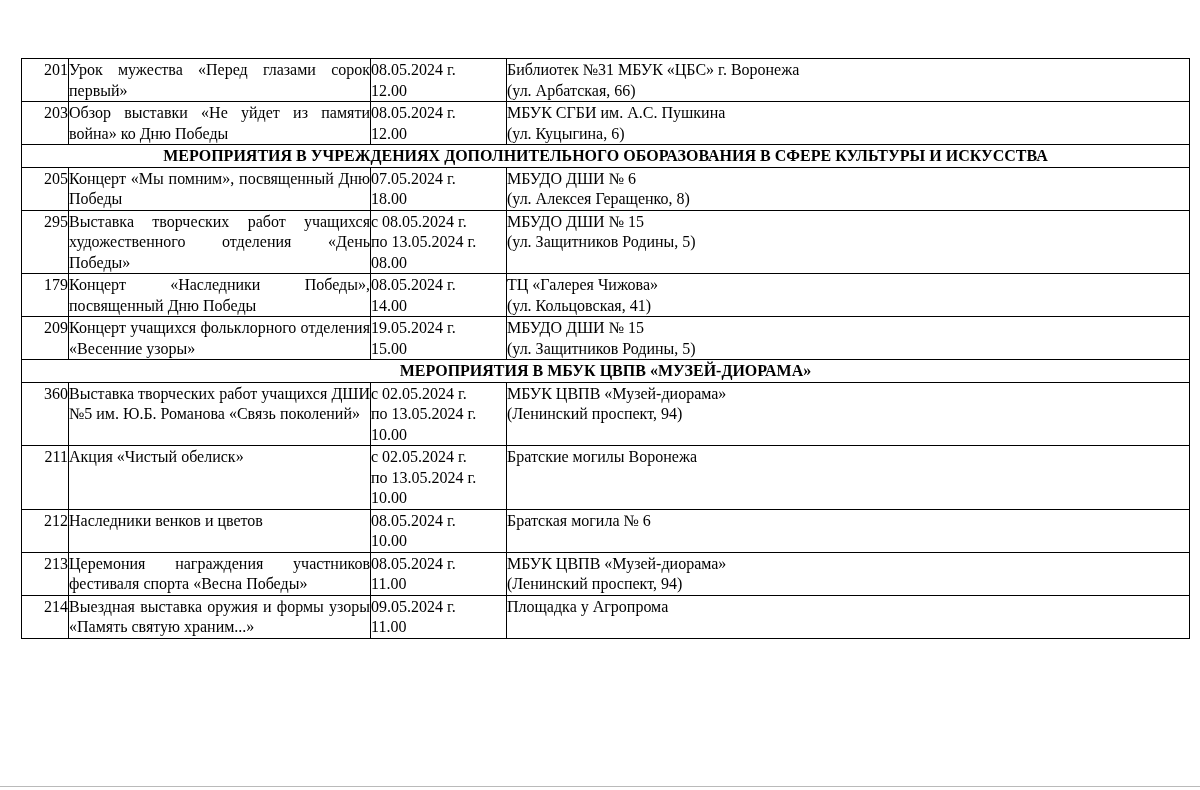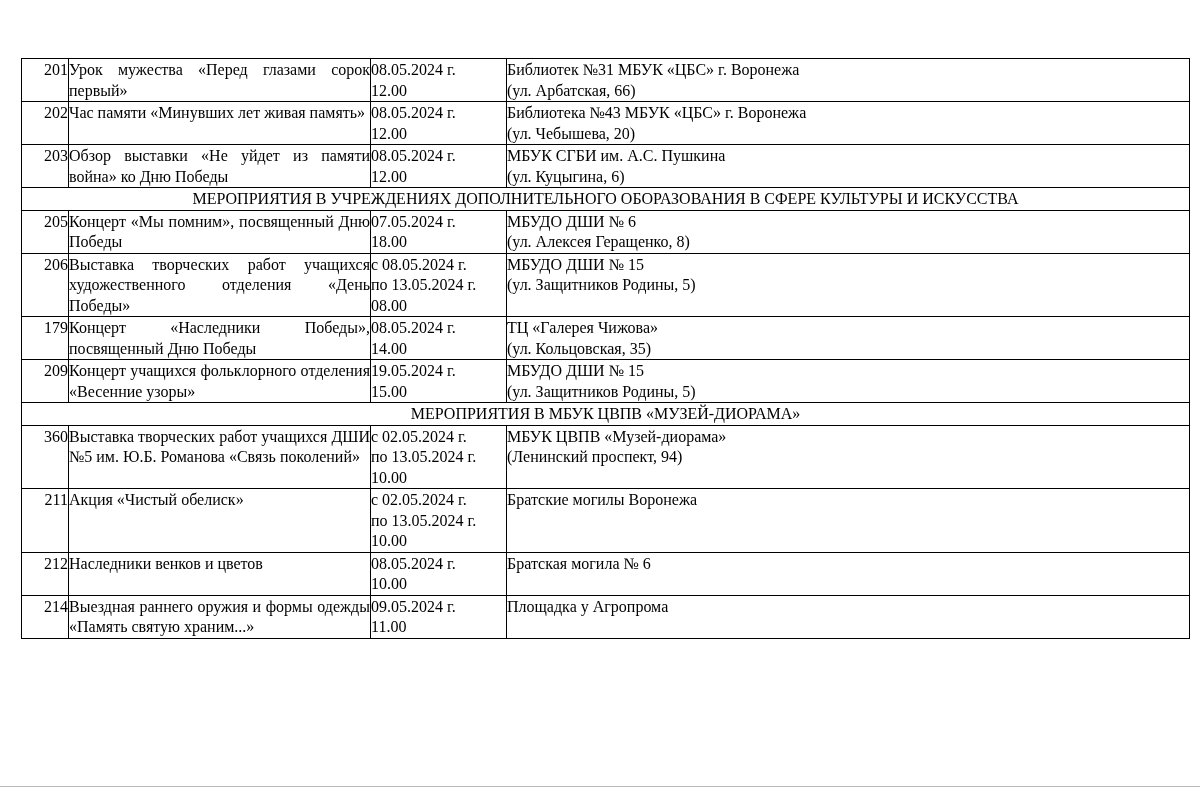--- a/index.html
+++ b/index.html
@@ -42,21 +42,21 @@
   td.event {
     text-align: justify;
     padding-left: 8px;
     padding-right: 5px;
   }
   td.date, td.loc {
     text-align: left;
     white-space: pre-line;
   }
   tr.section td {
-    font-weight: normal;
+    font-weight: bold;
     text-align: center;
     white-space: nowrap;
   }
   .page-edge-line {
     position: absolute;
     left: 0;
     top: 786px;
     width: 1200px;
     height: 1px;
     background: #bababa;
@@ -76,62 +76,54 @@
     <tbody>
       <tr>
         <td class="num">201</td>
         <td class="event">Урок мужества «Перед глазами сорок первый»</td>
         <td class="date">08.05.2024 г.
 12.00</td>
         <td class="loc">Библиотек №31 МБУК «ЦБС» г. Воронежа
 (ул. Арбатская, 66)</td>
       </tr>
       <tr>
-        <td class="num">202</td>
-        <td class="event">Час памяти «Минувших лет живая память»</td>
-        <td class="date">08.05.2024 г.
-12.00</td>
-        <td class="loc">Библиотека №43 МБУК «ЦБС» г. Воронежа
-(ул. Чебышева, 20)</td>
-      </tr>
-      <tr>
         <td class="num">203</td>
         <td class="event">Обзор выставки «Не уйдет из памяти война» ко Дню Победы</td>
         <td class="date">08.05.2024 г.
 12.00</td>
         <td class="loc">МБУК СГБИ им. А.С. Пушкина
 (ул. Куцыгина, 6)</td>
       </tr>
       <tr class="section">
         <td colspan="4">МЕРОПРИЯТИЯ В УЧРЕЖДЕНИЯХ ДОПОЛНИТЕЛЬНОГО ОБОРАЗОВАНИЯ В СФЕРЕ КУЛЬТУРЫ И ИСКУССТВА</td>
       </tr>
       <tr>
         <td class="num">205</td>
         <td class="event">Концерт «Мы помним», посвященный Дню Победы</td>
         <td class="date">07.05.2024 г.
 18.00</td>
         <td class="loc">МБУДО ДШИ № 6
 (ул. Алексея Геращенко, 8)</td>
       </tr>
       <tr>
-        <td class="num">206</td>
+        <td class="num">295</td>
         <td class="event">Выставка творческих работ учащихся художественного отделения «День Победы»</td>
         <td class="date">с 08.05.2024 г.
 по 13.05.2024 г.
 08.00</td>
         <td class="loc">МБУДО ДШИ № 15
 (ул. Защитников Родины, 5)</td>
       </tr>
       <tr>
         <td class="num">179</td>
         <td class="event">Концерт «Наследники Победы», посвященный Дню Победы</td>
         <td class="date">08.05.2024 г.
 14.00</td>
         <td class="loc">ТЦ «Галерея Чижова»
-(ул. Кольцовская,  35)</td>
+(ул. Кольцовская,  41)</td>
       </tr>
       <tr>
         <td class="num">209</td>
         <td class="event">Концерт учащихся фольклорного отделения «Весенние узоры»</td>
         <td class="date">19.05.2024 г.
 15.00</td>
         <td class="loc">МБУДО ДШИ № 15
 (ул. Защитников Родины, 5)</td>
       </tr>
       <tr class="section">
@@ -155,22 +147,30 @@
         <td class="loc">Братские могилы Воронежа</td>
       </tr>
       <tr>
         <td class="num">212</td>
         <td class="event">Наследники венков и цветов</td>
         <td class="date">08.05.2024 г.
 10.00</td>
         <td class="loc">Братская могила № 6</td>
       </tr>
       <tr>
+        <td class="num">213</td>
+        <td class="event">Церемония награждения участников фестиваля спорта «Весна Победы»</td>
+        <td class="date">08.05.2024 г.
+11.00</td>
+        <td class="loc">МБУК ЦВПВ «Музей-диорама»
+(Ленинский проспект, 94)</td>
+      </tr>
+      <tr>
         <td class="num">214</td>
-        <td class="event">Выездная раннего оружия и формы одежды «Память святую храним...»</td>
+        <td class="event">Выездная выставка оружия и формы узоры «Память святую храним...»</td>
         <td class="date">09.05.2024 г.
 11.00</td>
         <td class="loc">Площадка у Агропрома</td>
       </tr>
     </tbody>
   </table>
   <div class="page-edge-line"></div>
 </div>
 
 </body></html>

